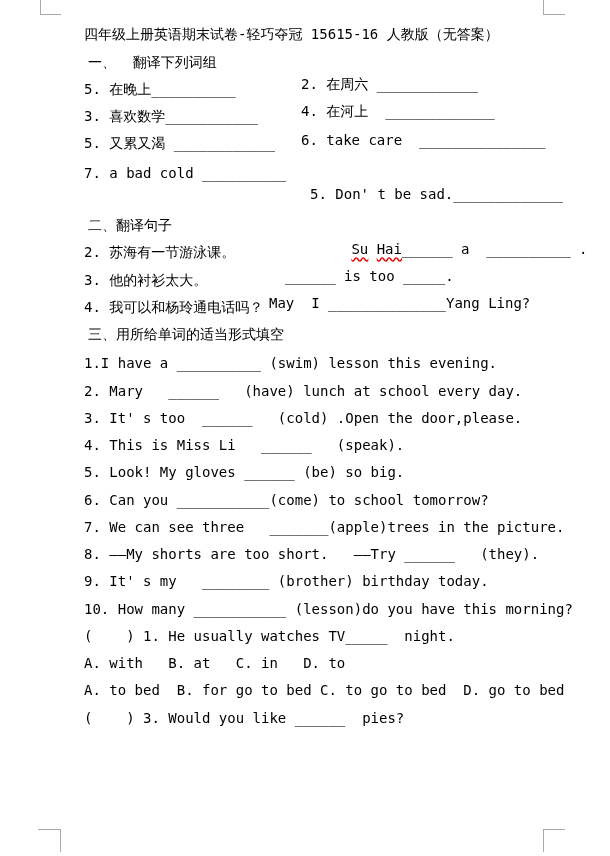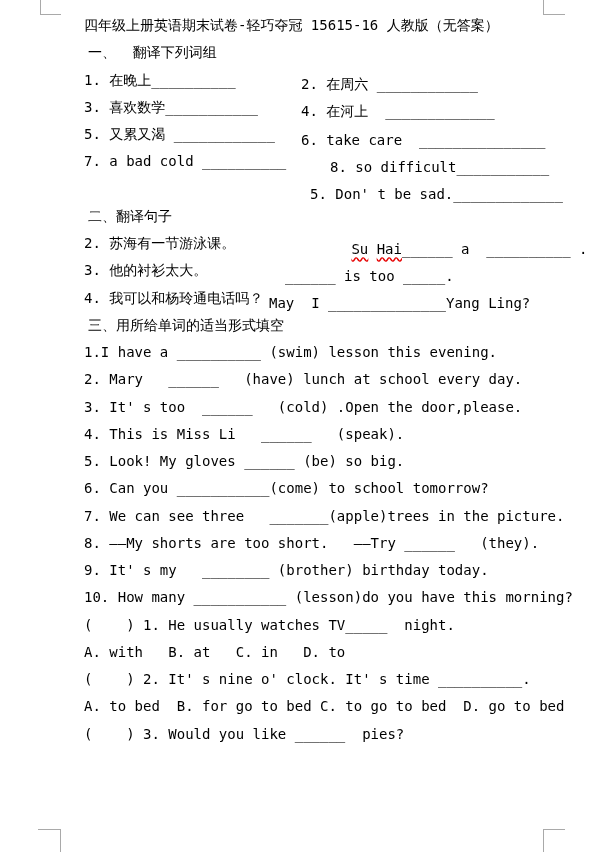--- a/index.html
+++ b/index.html
@@ -2,21 +2,21 @@
 <html><head>
 <meta charset="utf-8">
 <style>
   html,body{margin:0;padding:0;background:#ffffff;}
   .page{
     position:relative;width:610px;height:856px;background:#ffffff;overflow:hidden;
     font-family:"DejaVu Sans Mono","Liberation Mono",monospace;
     font-size:14px;color:#000000;
   }
   .doc{position:absolute;left:84px;top:17px;width:506px;}
-  .line{position:relative;height:27.25px;display:flex;align-items:flex-start;}
+  .line{position:relative;height:27.25px;display:flex;align-items:flex-end;}
   .line span{white-space:pre;}
   .head{padding-left:4px;}
   .col2{position:absolute;top:50%;transform:translateY(-50%);}
   .o217{left:217px}.o246{left:246px}.o226{left:226px}
   .o205{left:205px}.o200{left:200px}.o201{left:201px}.o185{left:185px}
   .wavy{
     text-decoration-line:underline;text-decoration-style:wavy;
     text-decoration-color:#e60000;text-decoration-skip-ink:none;
     text-underline-offset:3px;
   }
@@ -40,34 +40,33 @@
   <div class="doc">
 
     <div class="line">
       <span>四年级上册英语期末试卷-轻巧夺冠 15615-16 人教版（无答案）</span>
     </div>
 
     <div class="line head">
       <span>一、  翻译下列词组</span>
     </div>
     <div class="line">
-      <span>1. 在晚上__________</span>
+      <span>5. 在晚上__________</span>
       <span class="col2 o217">2. 在周六 ____________</span>
     </div>
     <div class="line">
       <span>3. 喜欢数学___________</span>
       <span class="col2 o217">4. 在河上  _____________</span>
     </div>
     <div class="line">
       <span>5. 又累又渴 ____________</span>
       <span class="col2 o217">6. take care  _______________</span>
     </div>
     <div class="line">
       <span>7. a bad cold __________</span>
-      <span class="col2 o246">8. so difficult___________</span>
     </div>
     <div class="line">
       <span class="col2 o226">5. Don' t be sad._____________</span>
     </div>
 
     <div class="line head">
       <span>二、翻译句子</span>
     </div>
     <div class="line">
       <span>2. 苏海有一节游泳课。</span>
@@ -118,23 +117,20 @@
         <span>10. How many ___________ (lesson)do you have this morning?</span>
       </div>
 
     <div class="line">
         <span>(    ) 1. He usually watches TV_____  night.</span>
       </div>
     <div class="line">
         <span>A. with   B. at   C. in   D. to</span>
       </div>
     <div class="line">
-        <span>(    ) 2. It' s nine o' clock. It' s time __________.</span>
-      </div>
-    <div class="line">
         <span>A. to bed  B. for go to bed C. to go to bed  D. go to bed</span>
       </div>
     <div class="line">
         <span>(    ) 3. Would you like ______  pies?</span>
       </div>
 
   </div>
 </div>
 
 </body></html>

